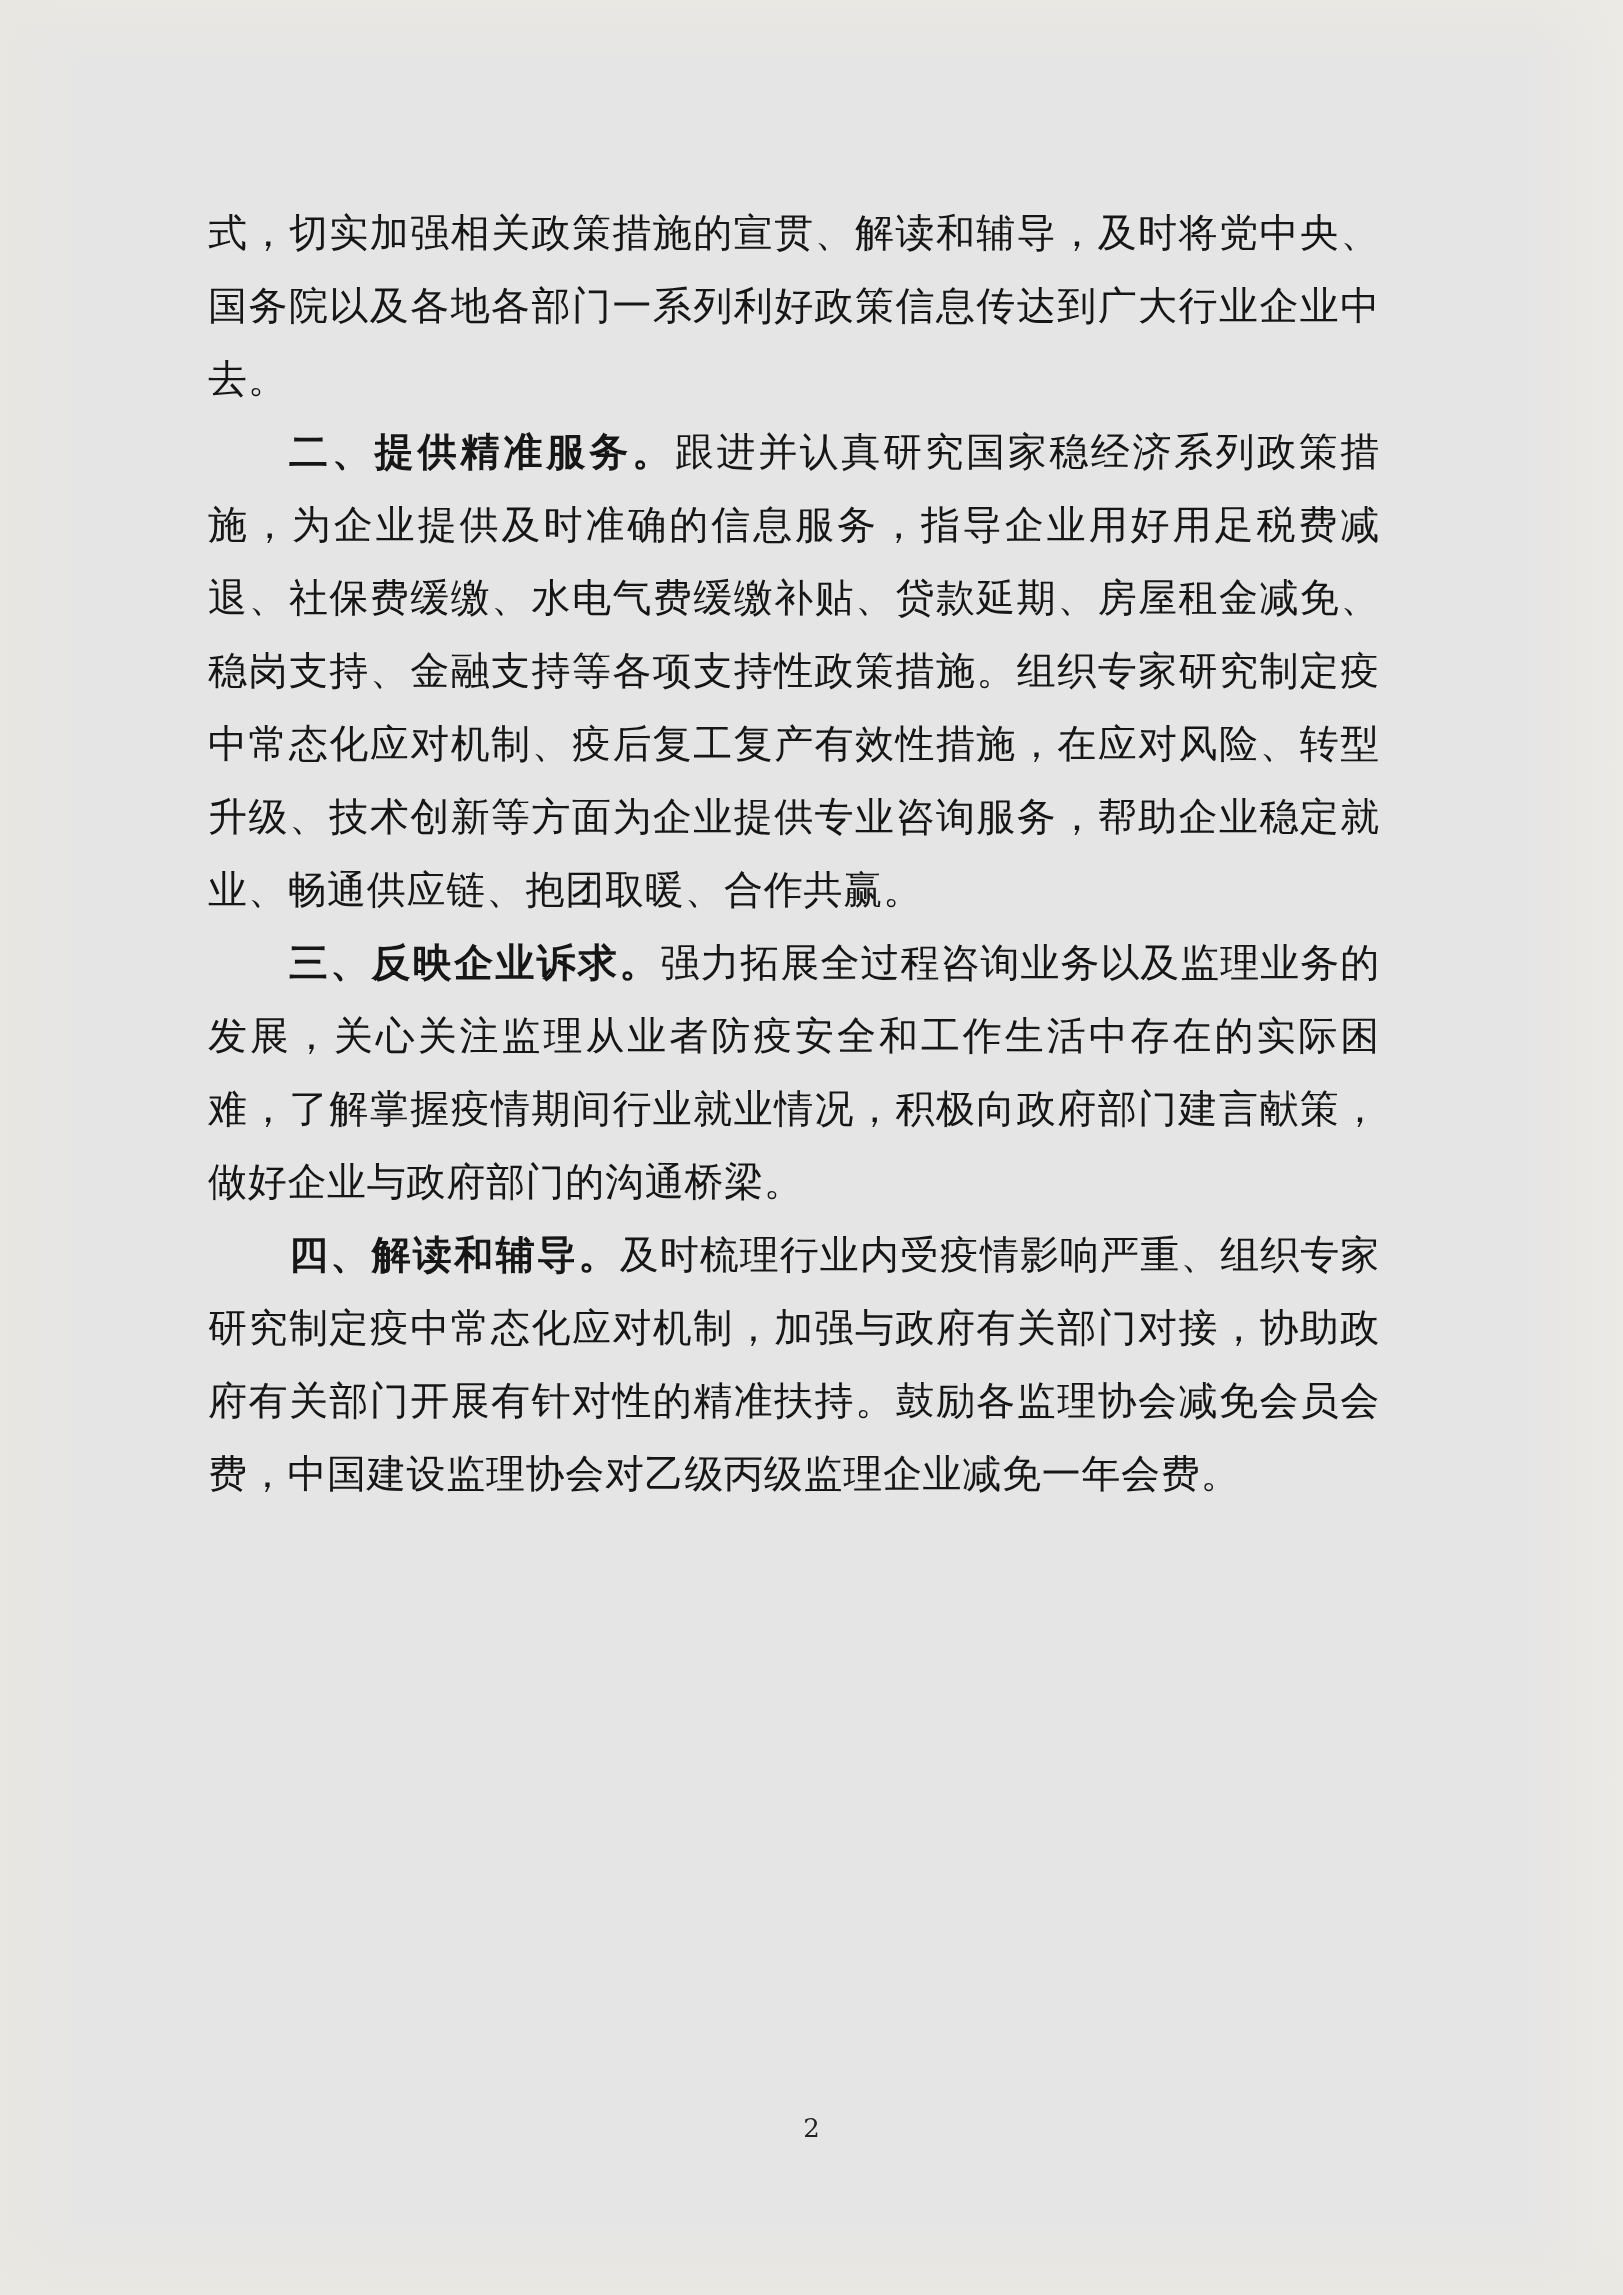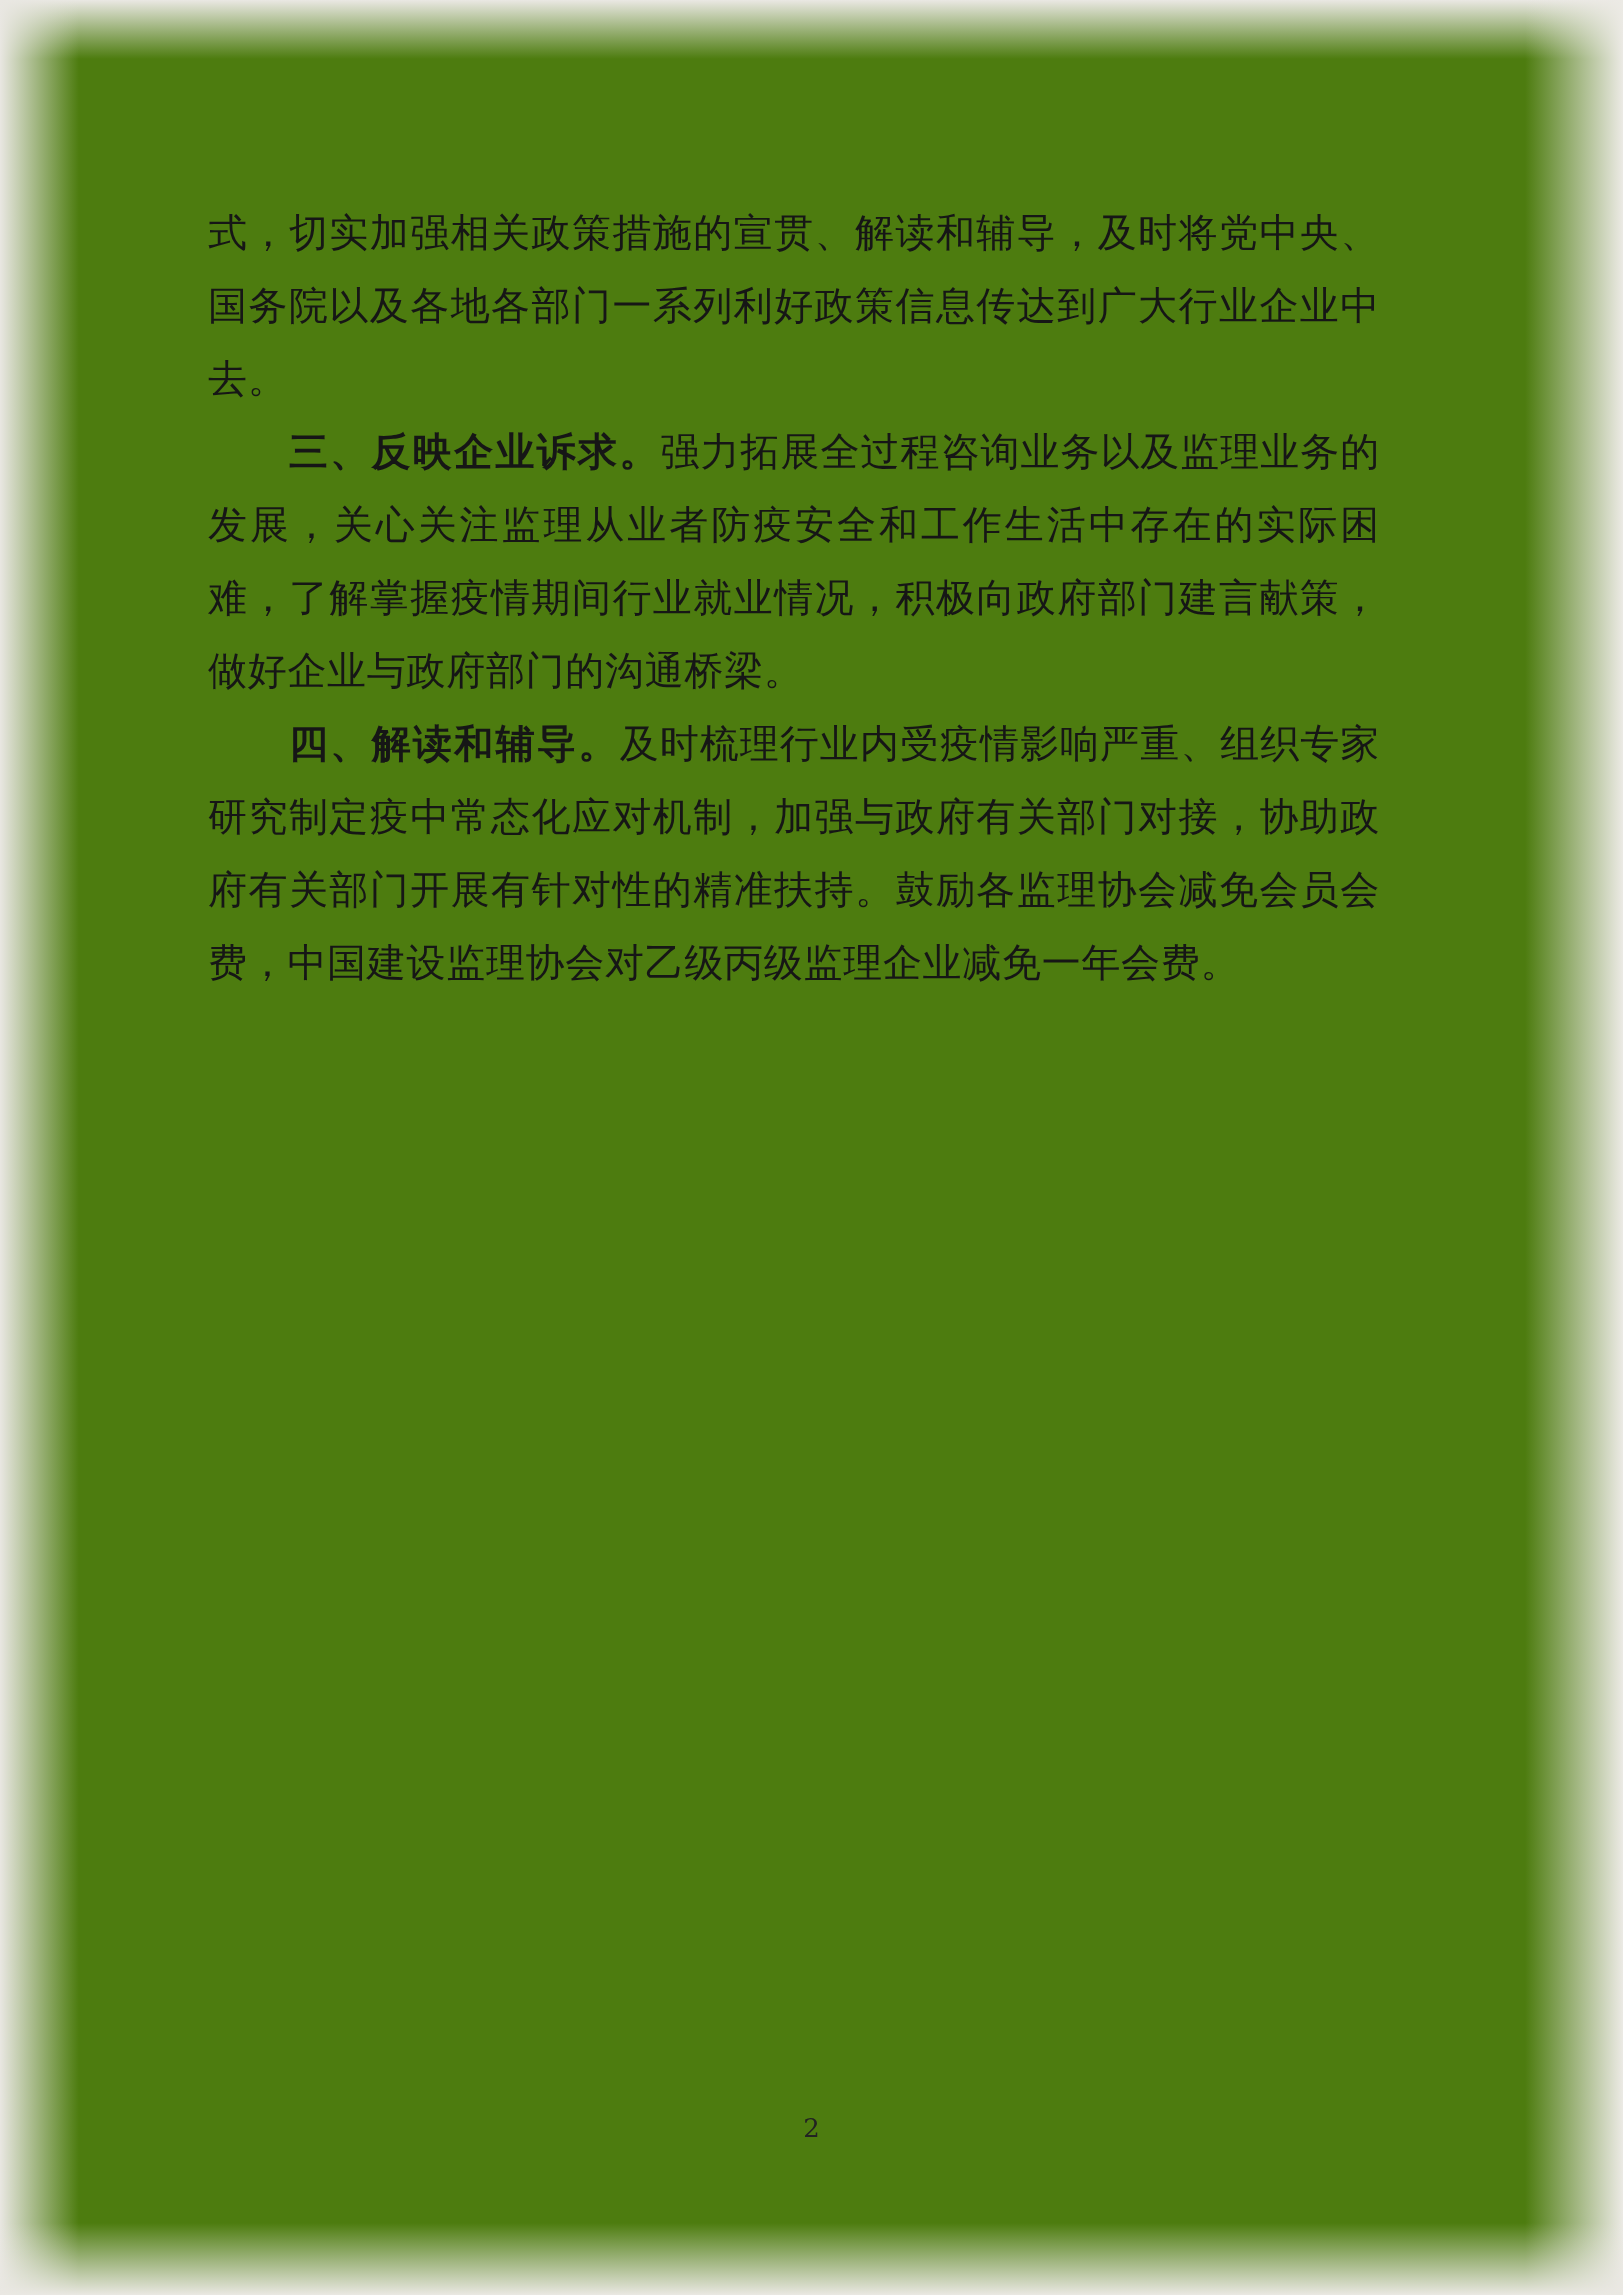--- a/index.html
+++ b/index.html
@@ -13,21 +13,21 @@
     font-family: "DejaVu Serif", "Liberation Serif", serif;
     color: #1a1a1a;
     position: relative;
     overflow: hidden;
   }
   .page {
     position: absolute;
     top: 0; left: 0;
     width: 1623px;
     height: 2295px;
-    background: #4d7c0f;
+    background: #e5e5e5;
   }
   
   .scan-edge-left {
     position: absolute;
     top: 0; left: 0;
     width: 79px; height: 2295px;
     background: linear-gradient(to right, #e9e7e2 0%, rgba(253,253,251,0) 100%);
     pointer-events: none;
   }
   .scan-edge-right {
@@ -100,20 +100,23 @@
   <div class="scan-edge-left"></div>
   <div class="scan-edge-right"></div>
   <div class="scan-edge-bottom"></div>
 
   <div class="content">
 
     <p class="para">
       <span>式，切实加强相关政策措施的宣贯、解读和辅导，及时将党中央、国务院以及各地各部门一系列利好政策信息传达到广大行业企业中去。</span>
     </p>
 
+    <p class="para indent">
+      <span class="heading-run">二、提供精准服务。</span><span>跟进并认真研究国家稳经济系列政策措施，为企业提供及时准确的信息服务，指导企业用好用足税费减退、社保费缓缴、水电气费缓缴补贴、贷款延期、房屋租金减免、稳岗支持、金融支持等各项支持性政策措施。组织专家研究制定疫中常态化应对机制、疫后复工复产有效性措施，在应对风险、转型升级、技术创新等方面为企业提供专业咨询服务，帮助企业稳定就业、畅通供应链、抱团取暖、合作共赢。</span>
+    </p>
 
     <p class="para indent">
       <span class="heading-run">三、反映企业诉求。</span><span>强力拓展全过程咨询业务以及监理业务的发展，关心关注监理从业者防疫安全和工作生活中存在的实际困难，了解掌握疫情期间行业就业情况，积极向政府部门建言献策，做好企业与政府部门的沟通桥梁。</span>
     </p>
 
     <p class="para indent">
       <span class="heading-run">四、解读和辅导。</span><span>及时梳理行业内受疫情影响严重、组织专家研究制定疫中常态化应对机制，加强与政府有关部门对接，协助政府有关部门开展有针对性的精准扶持。鼓励各监理协会减免会员会费，中国建设监理协会对乙级丙级监理企业减免一年会费。</span>
     </p>
 
 

